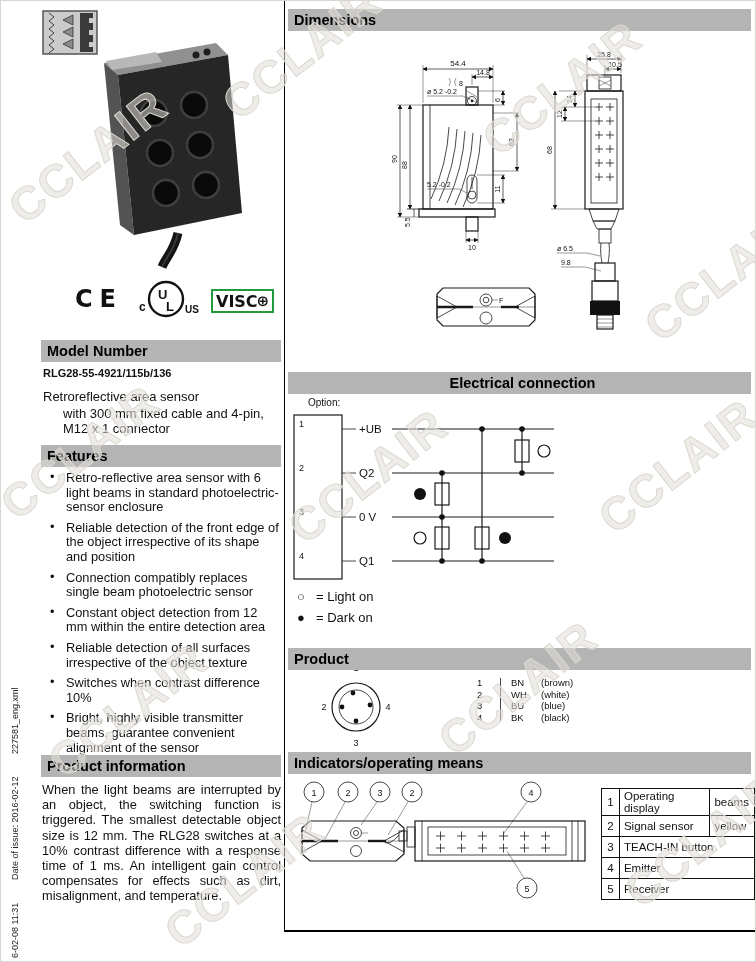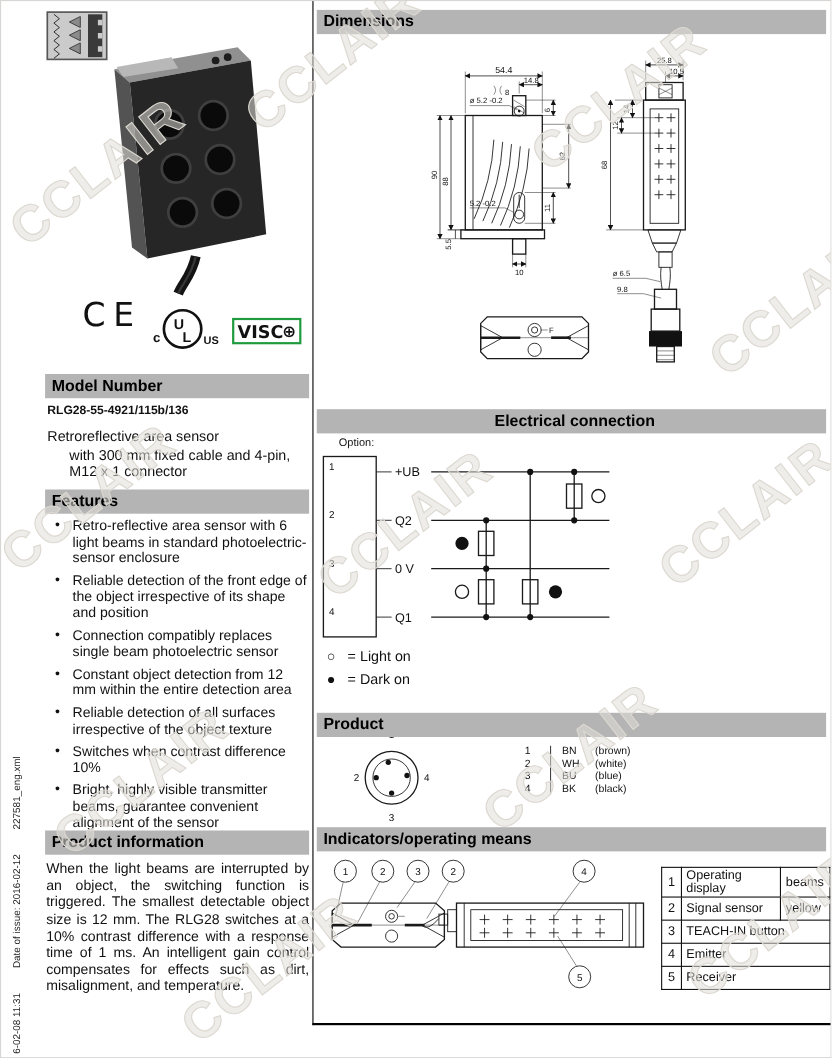--- a/index.html
+++ b/index.html
@@ -25,21 +25,21 @@
   .feat{position:absolute;left:44px;top:470px;width:234px;}
   .feat .item{position:relative;padding-left:21px;margin-bottom:6px;font-size:12.8px;line-height:14.6px;}
   .feat .item::before{content:"\2022";position:absolute;left:5px;top:-1px;}
   .pinfo{position:absolute;left:41px;top:781px;width:239px;font-size:12.8px;line-height:15.2px;text-align:justify;}
   .pinfo p{margin:0;}
   
   .vnote{position:absolute;left:9px;top:957px;transform:rotate(-90deg);transform-origin:0 0;
          font-size:9px;white-space:nowrap;color:#222;}
   .vnote span{margin-right:20px;}
   
-  .ce{position:absolute;left:74px;top:268px;font-size:30px;font-weight:normal;letter-spacing:7px;
+  .ce{position:absolute;left:74px;top:284px;font-size:24px;font-weight:bold;letter-spacing:7px;
       font-family:"DejaVu Sans",sans-serif;}
   .ulbox{position:absolute;left:136px;top:276px;}
   .visolux{position:absolute;left:210px;top:288px;height:20px;border:2px solid #1f9a3d;
            display:flex;align-items:center;padding:0 3px;background:#fff;
            font-family:"DejaVu Sans",sans-serif;font-weight:bold;font-size:16px;letter-spacing:0;}
   .visolux .mark{font-size:15px;margin-left:-1px;}
   
   .optlabel{position:absolute;left:307px;top:396px;font-size:10px;}
   .legend{position:absolute;left:296px;top:585px;font-size:13px;line-height:21px;}
   .legend .sym{display:inline-block;width:19px;}

